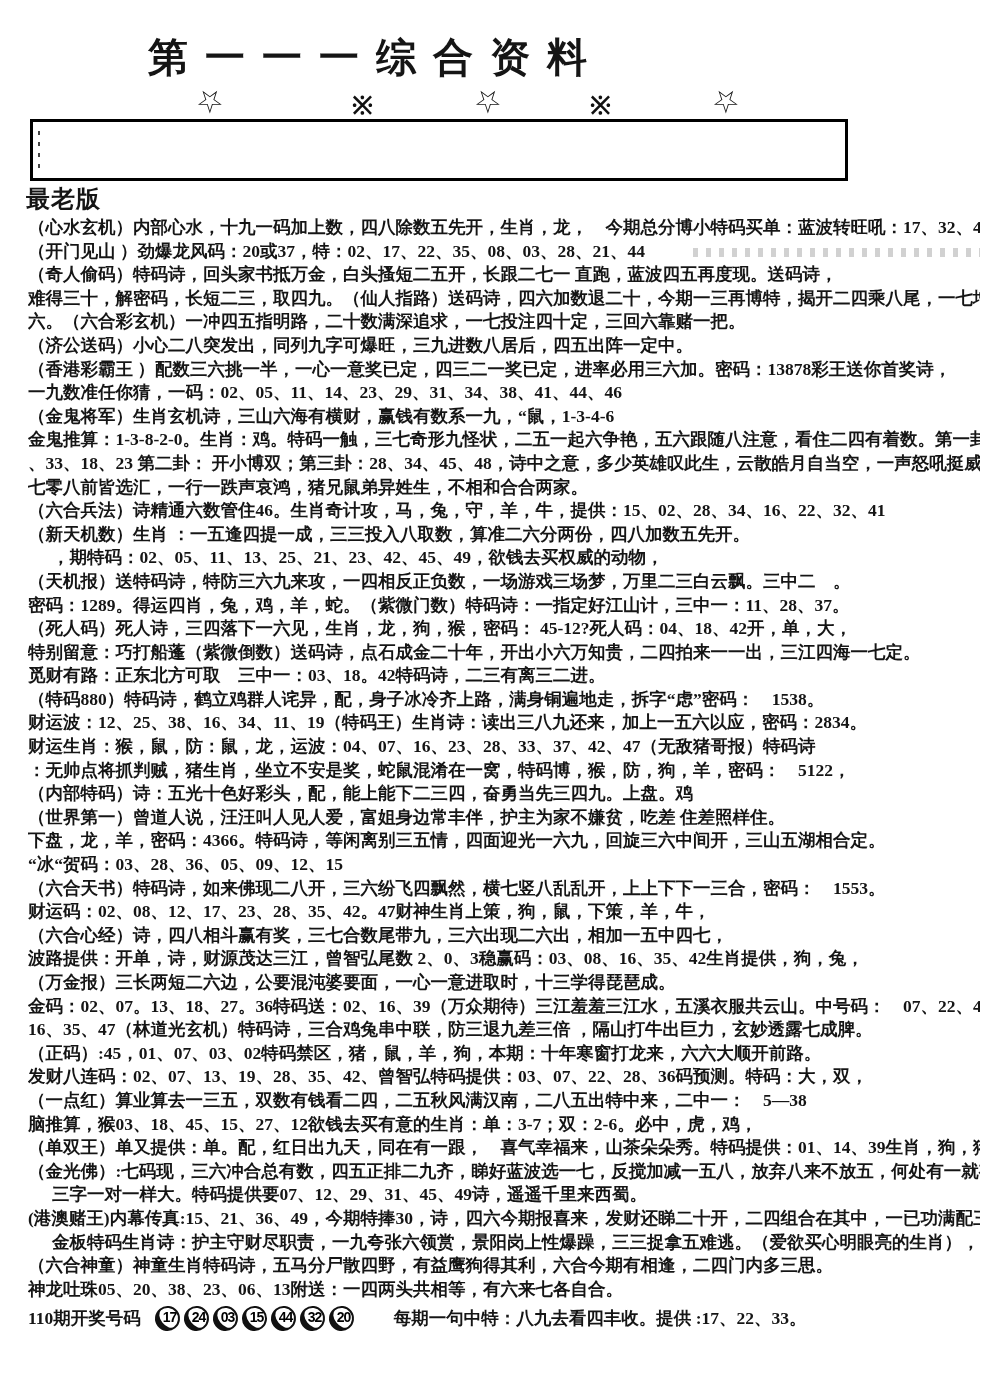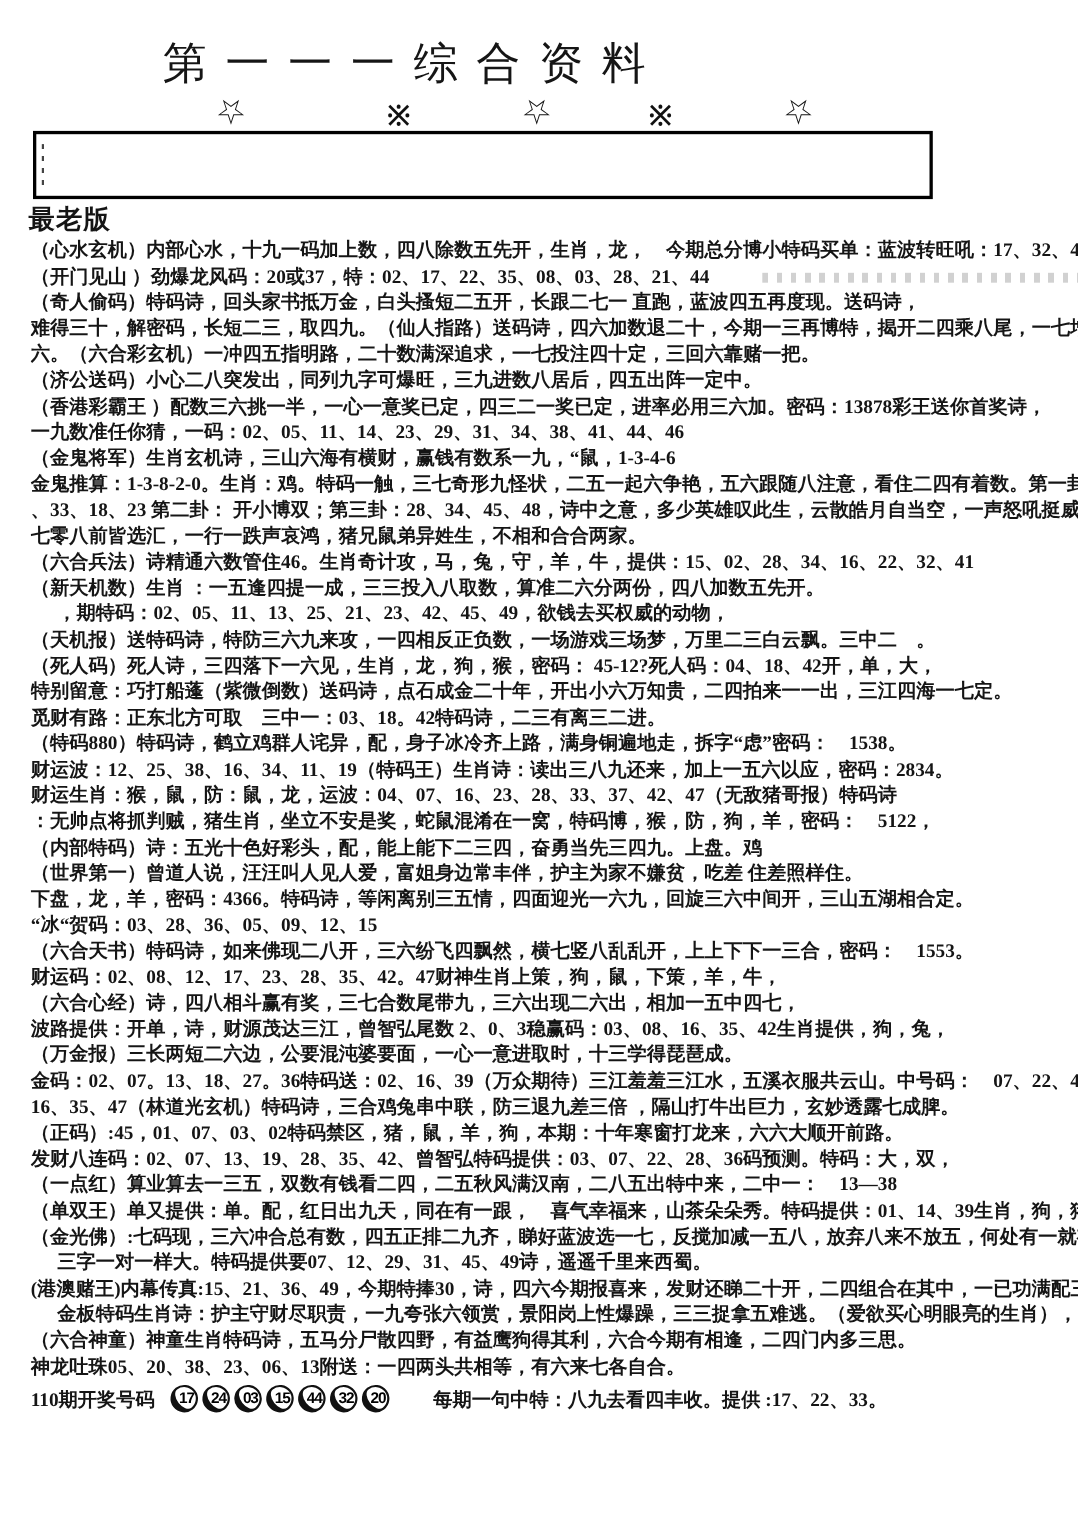--- a/index.html
+++ b/index.html
@@ -4,21 +4,21 @@
 <style>
   html,body{margin:0;padding:0;}
   body{
     width:985px;height:1388px;overflow:hidden;
     background:#ffffff;color:#151515;
     font-family:"Liberation Serif","DejaVu Serif",serif;
   }
   .page{position:relative;width:985px;height:1388px;}
   .title{
     margin:30px 0 0 148px;
-    font-size:40px;font-weight:400;letter-spacing:17px;
+    font-size:40px;font-weight:700;letter-spacing:17px;
     white-space:nowrap;
   }
   .symbols{position:relative;height:32px;margin-top:2px;}
   .sym{position:absolute;top:0;font-size:25px;font-weight:700;color:#111;}
   .sym.star{font-size:31px;font-weight:400;transform:rotate(180deg);top:-4px;}
   .big-box{
     margin-left:30px;width:812px;height:56px;
     border:3px solid #000;position:relative;background:#fff;
   }
   .big-box::before{
@@ -31,21 +31,21 @@
     font-size:17.5px;line-height:23.6px;font-weight:600;
     white-space:nowrap;overflow:hidden;width:952px;
   }
   .line.indented{padding-left:24px;}
   .smudge{
     display:inline-block;width:300px;height:9px;margin-left:48px;vertical-align:middle;
     background:repeating-linear-gradient(90deg,#9a9a9a 0 5px,transparent 5px 13px);
     opacity:.45;filter:blur(.7px);
   }
   .footer{
-    display:flex;align-items:center;margin:5px 0 0 28px;
+    display:flex;align-items:flex-start;margin:5px 0 0 28px;
     font-size:17.5px;font-weight:600;white-space:nowrap;
   }
   .balls{display:inline-flex;gap:4px;margin-left:14px;}
   .ball{
     width:25px;height:25px;box-sizing:border-box;flex:0 0 auto;
     border:2px solid #111;border-left:6px solid #111;border-radius:50%;
     transform:rotate(-38deg);
     display:flex;align-items:center;justify-content:center;background:#fff;
   }
   .ball span{
@@ -84,41 +84,43 @@
       <div class="line">（香港彩霸王 ）配数三六挑一半，一心一意奖已定，四三二一奖已定，进率必用三六加。密码：13878彩王送你首奖诗，</div>
       <div class="line">一九数准任你猜，一码：02、05、11、14、23、29、31、34、38、41、44、46</div>
       <div class="line">（金鬼将军）生肖玄机诗，三山六海有横财，赢钱有数系一九，“鼠，1-3-4-6</div>
       <div class="line">金鬼推算：1-3-8-2-0。生肖：鸡。特码一触，三七奇形九怪状，二五一起六争艳，五六跟随八注意，看住二四有着数。第一卦：03</div>
       <div class="line">、33、18、23 第二卦： 开小博双；第三卦：28、34、45、48，诗中之意，多少英雄叹此生，云散皓月自当空，一声怒吼挺威风，</div>
       <div class="line">七零八前皆选汇，一行一跌声哀鸿，猪兄鼠弟异姓生，不相和合合两家。</div>
       <div class="line">（六合兵法）诗精通六数管住46。生肖奇计攻，马，兔，守，羊，牛，提供：15、02、28、34、16、22、32、41</div>
       <div class="line">（新天机数）生肖 ：一五逢四提一成，三三投入八取数，算准二六分两份，四八加数五先开。</div>
       <div class="line indented">，期特码：02、05、11、13、25、21、23、42、45、49，欲钱去买权威的动物，</div>
       <div class="line">（天机报）送特码诗，特防三六九来攻，一四相反正负数，一场游戏三场梦，万里二三白云飘。三中二　。</div>
+      <div class="line">密码：1289。得运四肖，兔，鸡，羊，蛇。（紫微门数）特码诗：一指定好江山计，三中一：11、28、37。</div>
       <div class="line">（死人码）死人诗，三四落下一六见，生肖，龙，狗，猴，密码： 45-12?死人码：04、18、42开，单，大，</div>
       <div class="line">特别留意：巧打船蓬（紫微倒数）送码诗，点石成金二十年，开出小六万知贵，二四拍来一一出，三江四海一七定。</div>
       <div class="line">觅财有路：正东北方可取　三中一：03、18。42特码诗，二三有离三二进。</div>
       <div class="line">（特码880）特码诗，鹤立鸡群人诧异，配，身子冰冷齐上路，满身铜遍地走，拆字“虑”密码：　1538。</div>
       <div class="line">财运波：12、25、38、16、34、11、19（特码王）生肖诗：读出三八九还来，加上一五六以应，密码：2834。</div>
       <div class="line">财运生肖：猴，鼠，防：鼠，龙，运波：04、07、16、23、28、33、37、42、47（无敌猪哥报）特码诗</div>
       <div class="line">：无帅点将抓判贼，猪生肖，坐立不安是奖，蛇鼠混淆在一窝，特码博，猴，防，狗，羊，密码：　5122，</div>
       <div class="line">（内部特码）诗：五光十色好彩头，配，能上能下二三四，奋勇当先三四九。上盘。鸡</div>
       <div class="line">（世界第一）曾道人说，汪汪叫人见人爱，富姐身边常丰伴，护主为家不嫌贫，吃差 住差照样住。</div>
       <div class="line">下盘，龙，羊，密码：4366。特码诗，等闲离别三五情，四面迎光一六九，回旋三六中间开，三山五湖相合定。</div>
       <div class="line">“冰“贺码：03、28、36、05、09、12、15</div>
       <div class="line">（六合天书）特码诗，如来佛现二八开，三六纷飞四飘然，横七竖八乱乱开，上上下下一三合，密码：　1553。</div>
       <div class="line">财运码：02、08、12、17、23、28、35、42。47财神生肖上策，狗，鼠，下策，羊，牛，</div>
       <div class="line">（六合心经）诗，四八相斗赢有奖，三七合数尾带九，三六出现二六出，相加一五中四七，</div>
       <div class="line">波路提供：开单，诗，财源茂达三江，曾智弘尾数 2、0、3稳赢码：03、08、16、35、42生肖提供，狗，兔，</div>
       <div class="line">（万金报）三长两短二六边，公要混沌婆要面，一心一意进取时，十三学得琵琶成。</div>
       <div class="line">金码：02、07。13、18、27。36特码送：02、16、39（万众期待）三江羞羞三江水，五溪衣服共云山。中号码：　07、22、47</div>
       <div class="line">16、35、47（林道光玄机）特码诗，三合鸡兔串中联，防三退九差三倍 ，隔山打牛出巨力，玄妙透露七成脾。</div>
       <div class="line">（正码）:45，01、07、03、02特码禁区，猪，鼠，羊，狗，本期：十年寒窗打龙来，六六大顺开前路。</div>
       <div class="line">发财八连码：02、07、13、19、28、35、42、曾智弘特码提供：03、07、22、28、36码预测。特码：大，双，</div>
-      <div class="line">（一点红）算业算去一三五，双数有钱看二四，二五秋风满汉南，二八五出特中来，二中一：　13—38</div>
+      <div class="line">（一点红）算业算去一三五，双数有钱看二四，二五秋风满汉南，二八五出特中来，二中一：　5—38</div>
+      <div class="line">脑推算，猴03、18、45、15、27、12欲钱去买有意的生肖：单：3-7；双：2-6。必中，虎，鸡，</div>
       <div class="line">（单双王）单又提供：单。配，红日出九天，同在有一跟，　喜气幸福来，山茶朵朵秀。特码提供：01、14、39生肖，狗，猪。</div>
       <div class="line">（金光佛）:七码现，三六冲合总有数，四五正排二九齐，睇好蓝波选一七，反搅加减一五八，放弃八来不放五，何处有一就有九。</div>
       <div class="line indented">三字一对一样大。特码提供要07、12、29、31、45、49诗，遥遥千里来西蜀。</div>
       <div class="line">(港澳赌王)内幕传真:15、21、36、49，今期特捧30，诗，四六今期报喜来，发财还睇二十开，二四组合在其中，一已功满配三四</div>
       <div class="line indented">金板特码生肖诗：护主守财尽职责，一九夸张六领赏，景阳岗上性爆躁，三三捉拿五难逃。（爱欲买心明眼亮的生肖），</div>
       <div class="line">（六合神童）神童生肖特码诗，五马分尸散四野，有益鹰狗得其利，六合今期有相逢，二四门内多三思。</div>
       <div class="line">神龙吐珠05、20、38、23、06、13附送：一四两头共相等，有六来七各自合。</div>
     </div>
 
   <div class="footer">

